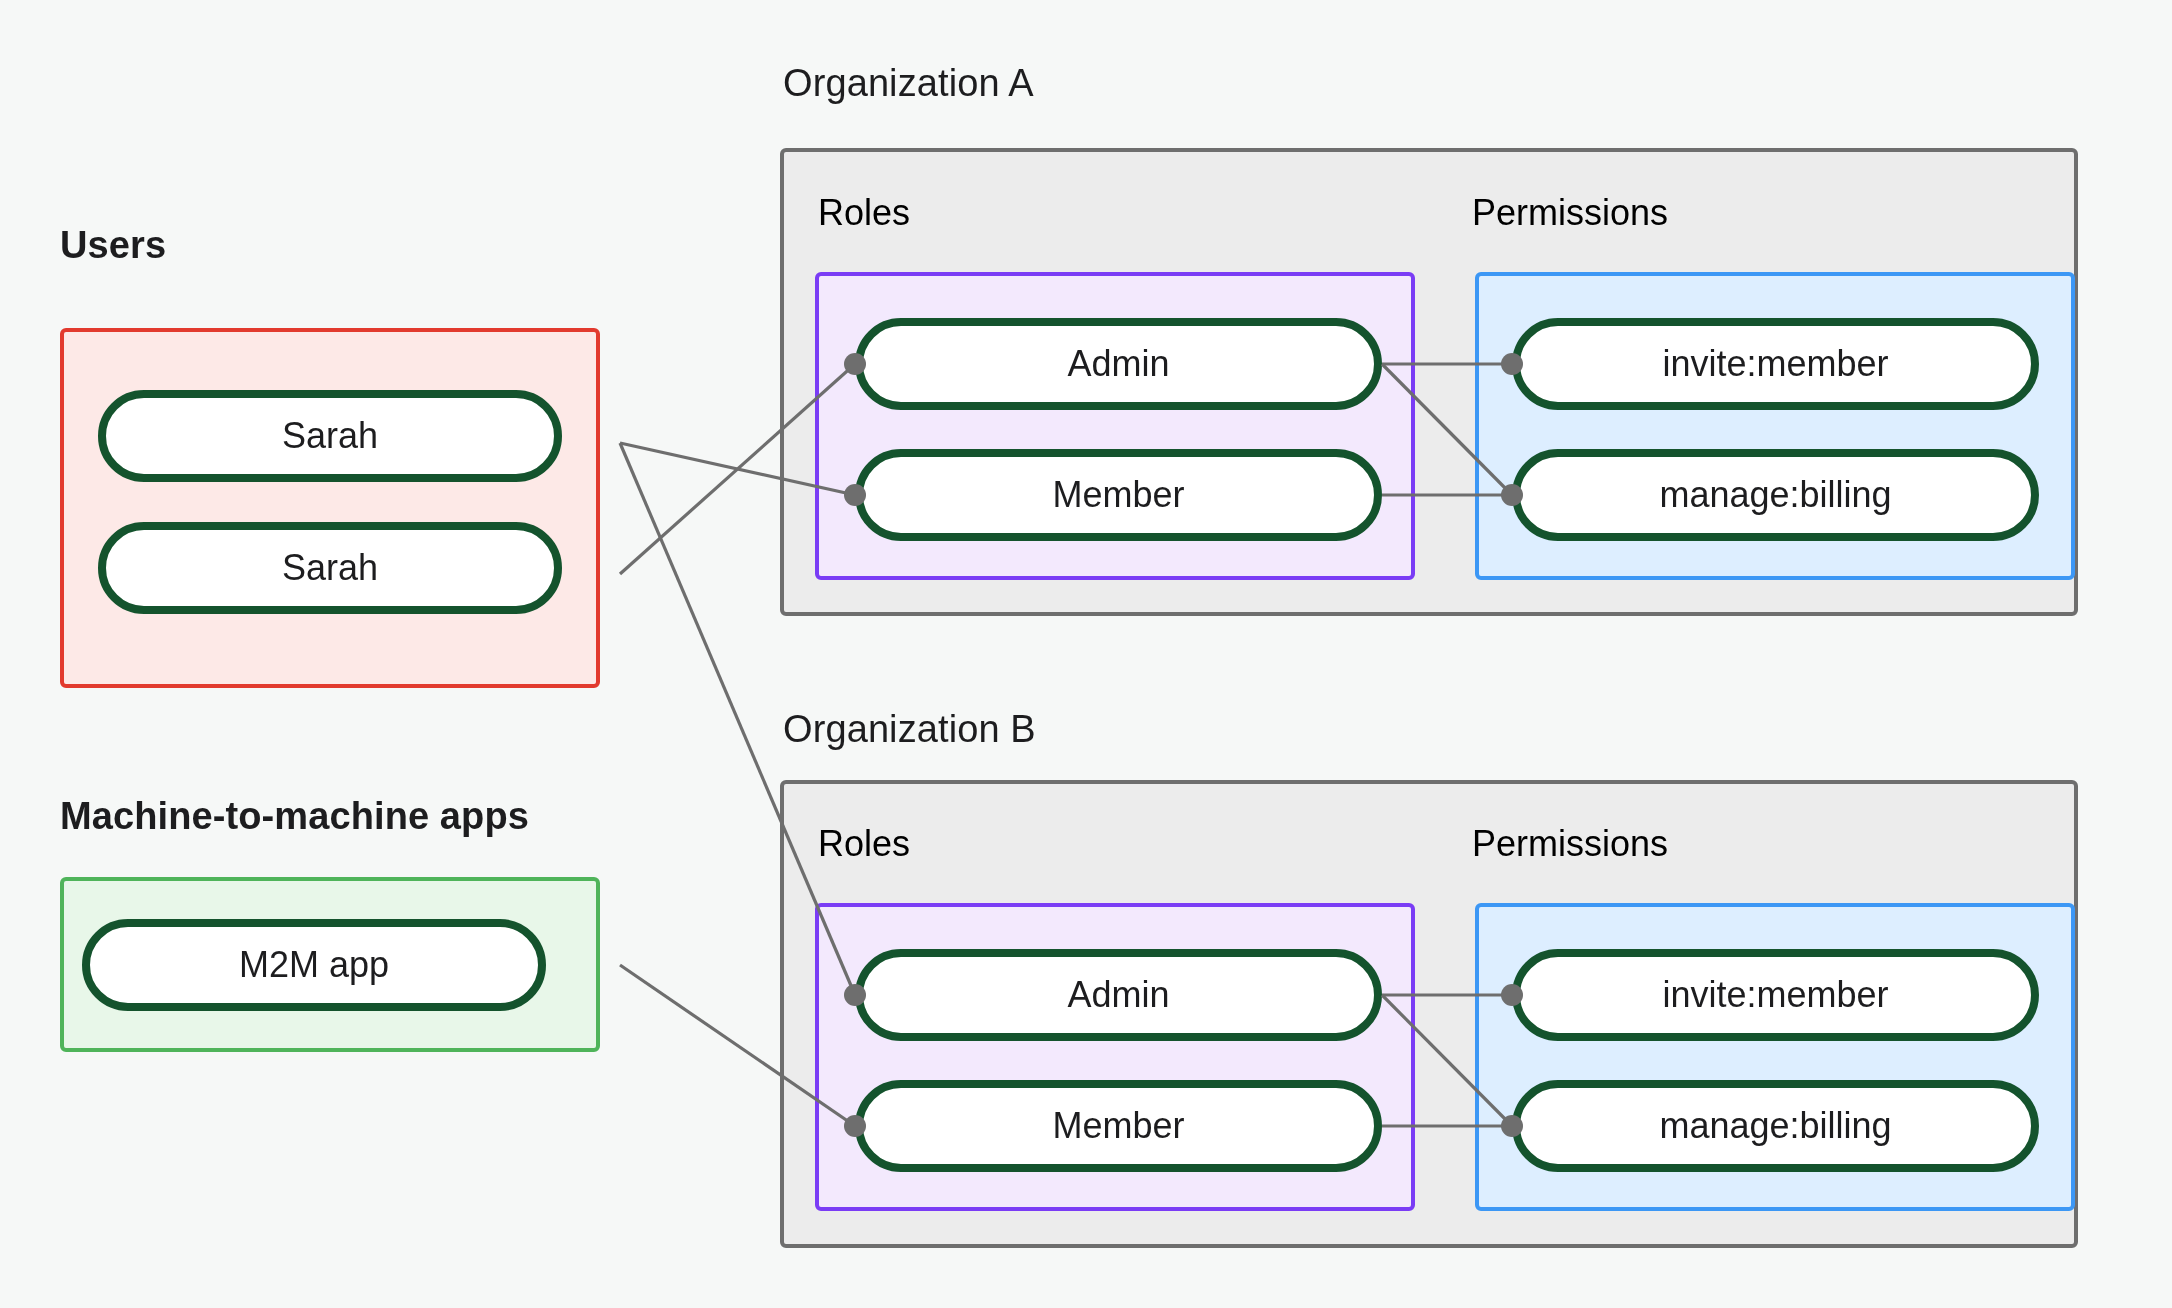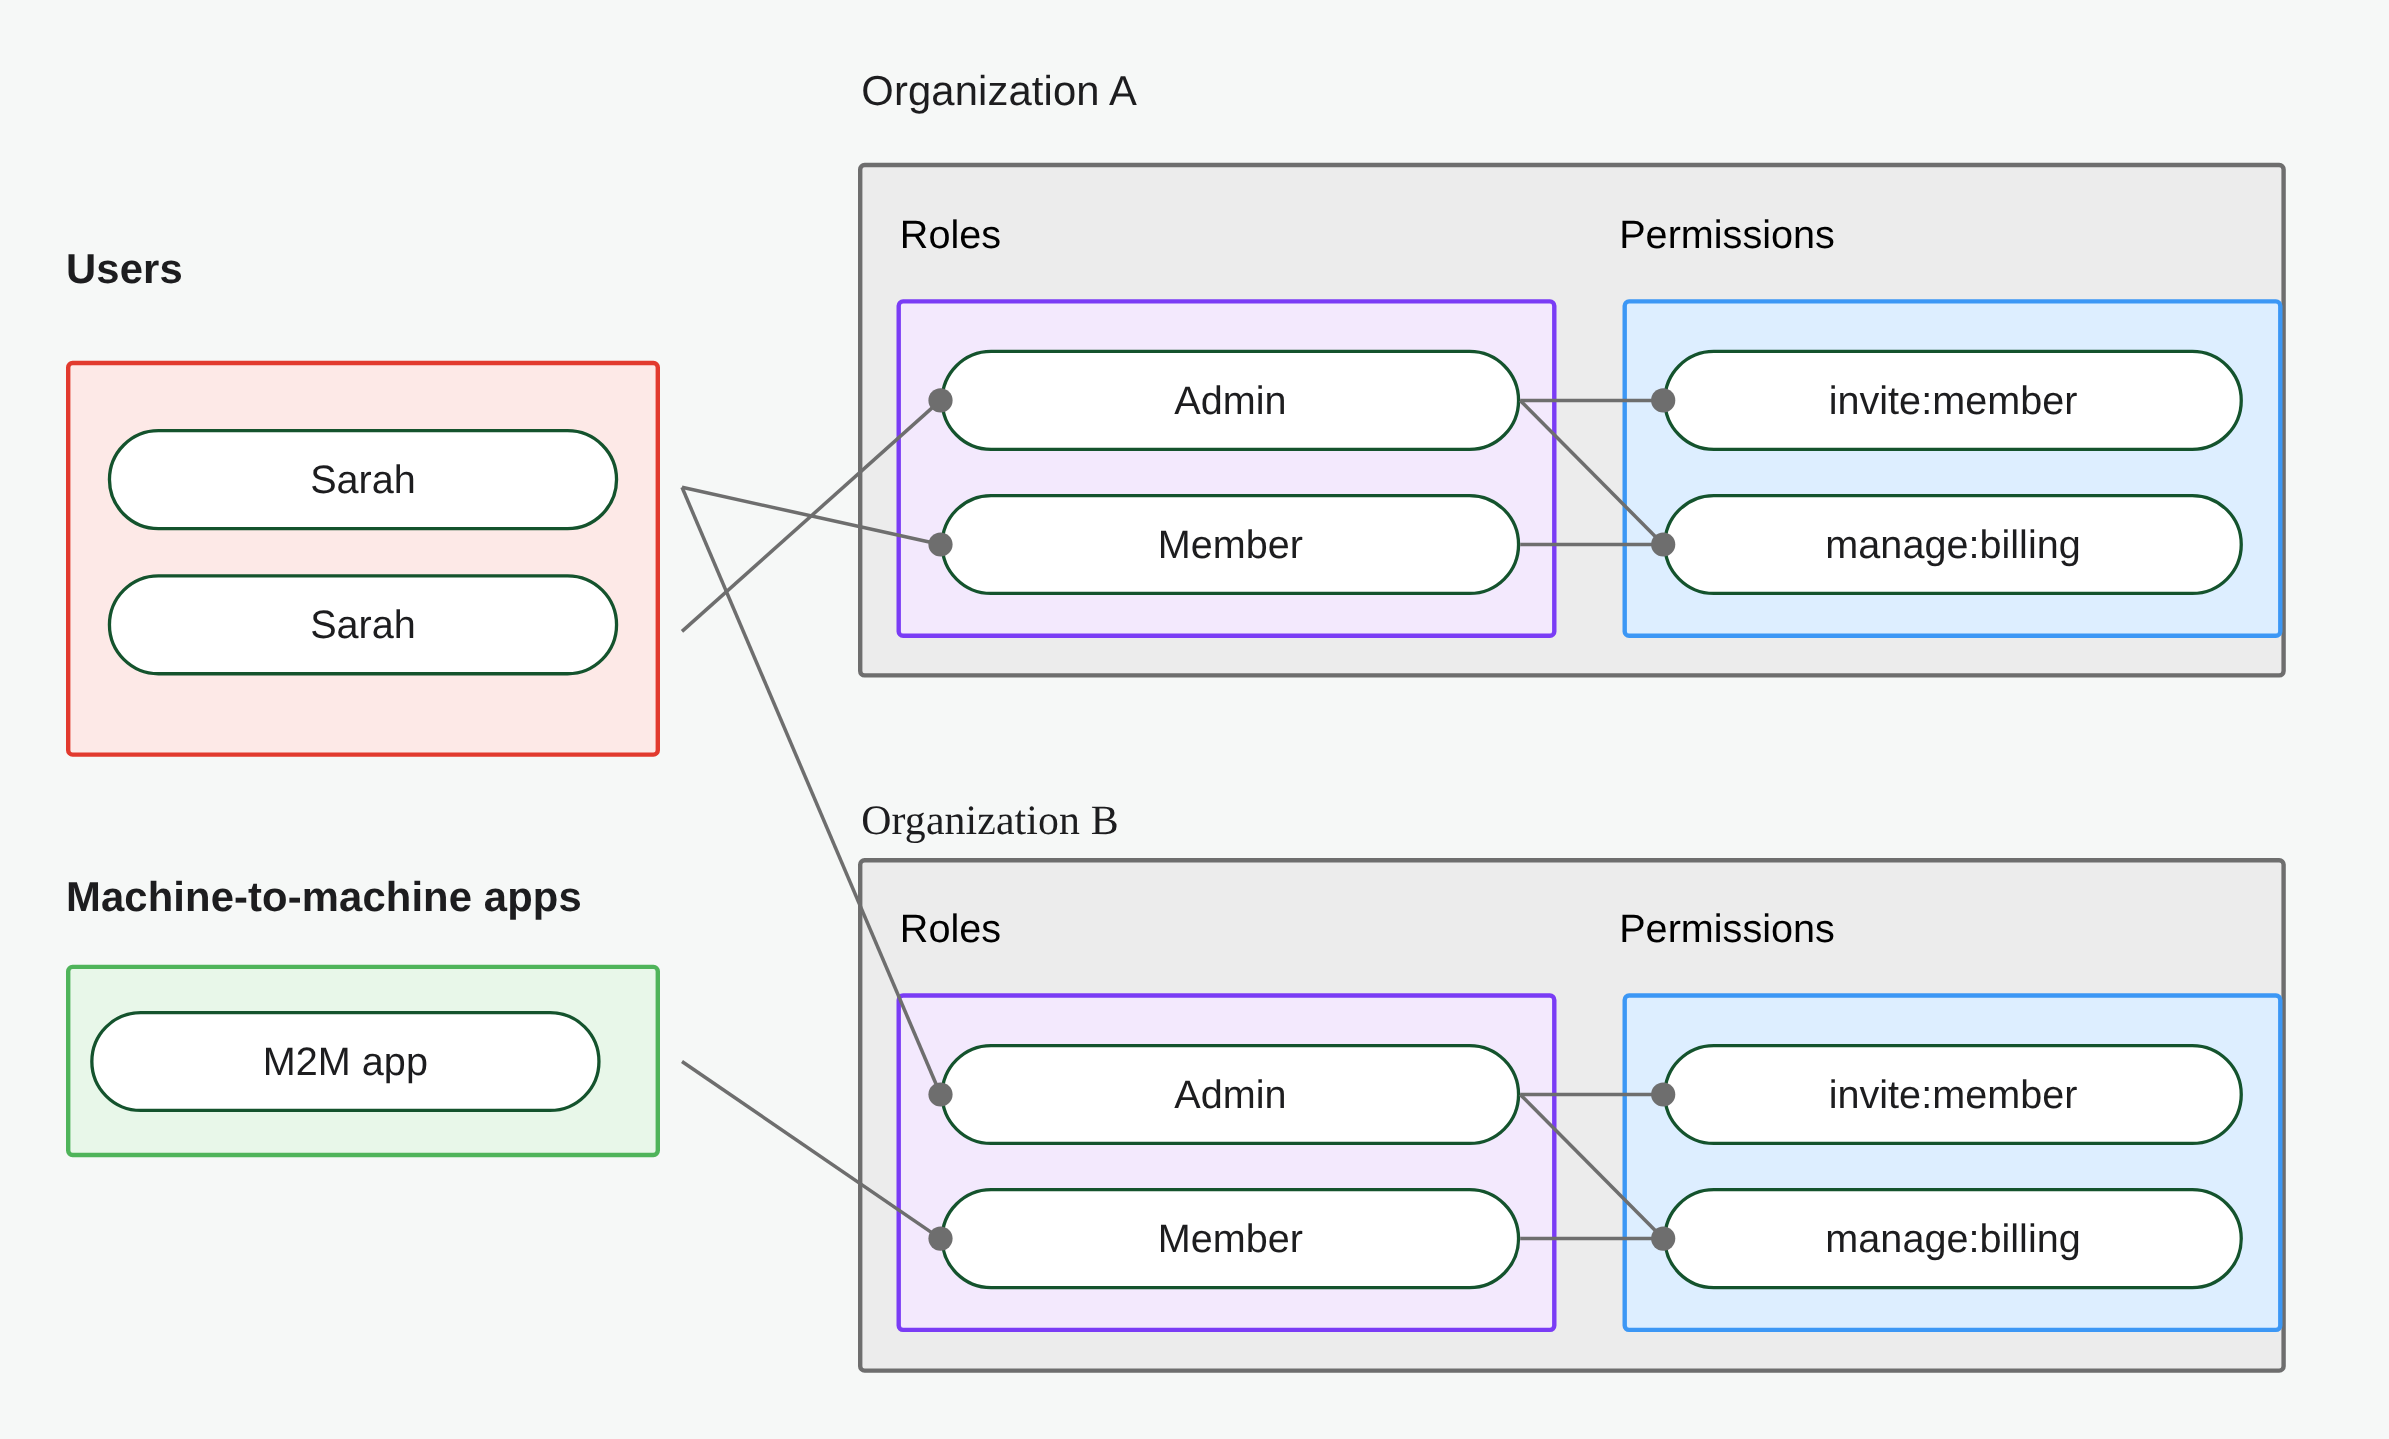--- a/index.html
+++ b/index.html
@@ -84,21 +84,21 @@
   }
   .cluster.m2m {
     background: #e8f7e9;
     border: 4px solid #4fb45a;
   }
 
   
   .pill {
     position: absolute;
     background: #ffffff;
-    border: 3px solid #14532d;
+    border: 8px solid #14532d;
     border-radius: 999px;
     box-sizing: border-box;
     display: flex;
     align-items: center;
     justify-content: center;
     font-size: 36px;
     color: #1d1d1f;
     z-index: 4;
     white-space: nowrap;
   }
@@ -170,21 +170,21 @@
   <div class="pill" style="left:855px; top:318px; width:527px; height:92px;">Admin</div>
 
   <div class="pill" style="left:855px; top:449px; width:527px; height:92px;">Member</div>
 
   <div class="cluster perms" style="left:1475px; top:272px; width:600px; height:308px;"></div>
 
   <div class="pill" style="left:1512px; top:318px; width:527px; height:92px;">invite:member</div>
 
   <div class="pill" style="left:1512px; top:449px; width:527px; height:92px;">manage:billing</div>
 
-  <div class="org-title" style="left:783px; top:724px;font-family:Liberation Serif, serif;">Organization B</div>
+  <div class="org-title" style="left:783px; top:708px;">Organization B</div>
 
   <div class="org-box" style="left:780px; top:780px; width:1298px; height:468px;"></div>
 
   <div class="subgroup-label" style="left:818px; top:823px;">Roles</div>
 
   <div class="subgroup-label" style="left:1472px; top:823px;">Permissions</div>
 
   <div class="cluster roles" style="left:815px; top:903px; width:600px; height:308px;"></div>
 
   <div class="pill" style="left:855px; top:949px; width:527px; height:92px;">Admin</div>

